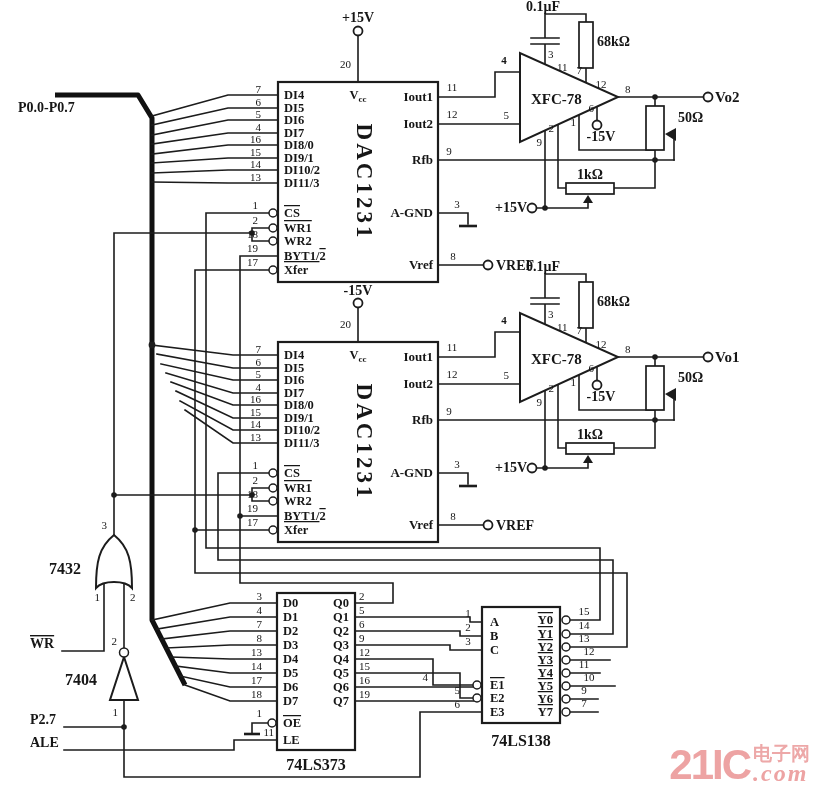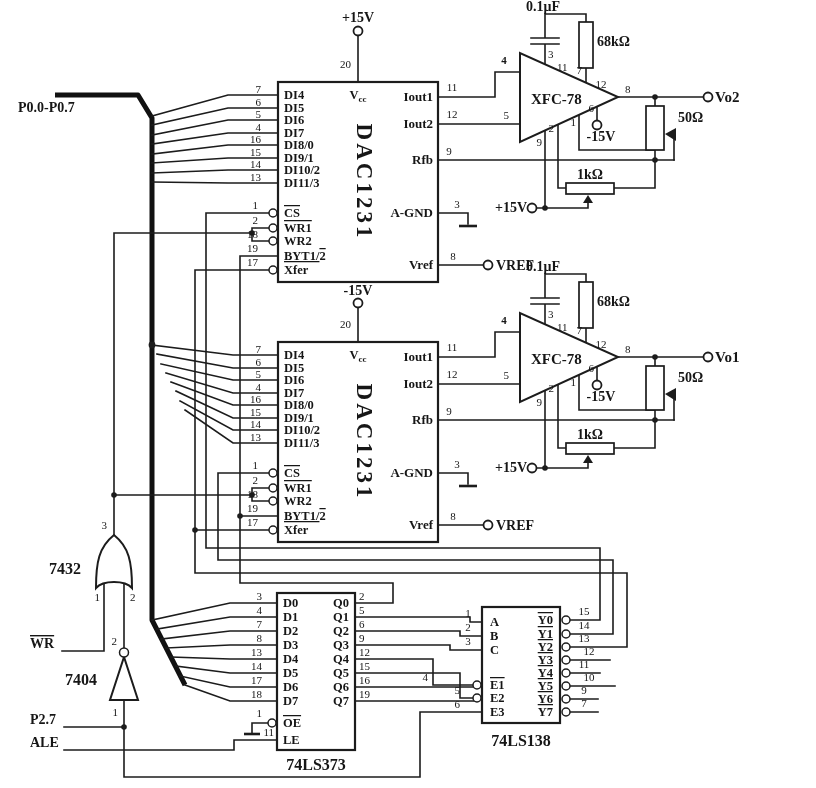--- a/index.html
+++ b/index.html
@@ -353,13 +353,20 @@
     <circle class="dot" cx="252" cy="495" r="2.8"></circle>
         <circle class="dot" cx="655" cy="97" r="2.8"></circle>
     <circle class="dot" cx="655" cy="160" r="2.8"></circle>
         <circle class="dot" cx="545" cy="208" r="2.8"></circle>
     <circle class="dot" cx="655" cy="357" r="2.8"></circle>
         <circle class="dot" cx="655" cy="420" r="2.8"></circle>
     <circle class="dot" cx="545" cy="468" r="2.8"></circle>
   </g>
 </svg>
 
+<div id="wm">
+  <span class="wm-big">21IC</span>
+  <span class="wm-col">
+    <span class="wm-cn">电子网</span>
+    <span class="wm-com">.com</span>
+  </span>
 </div>
+</div>
 
 </body></html>

